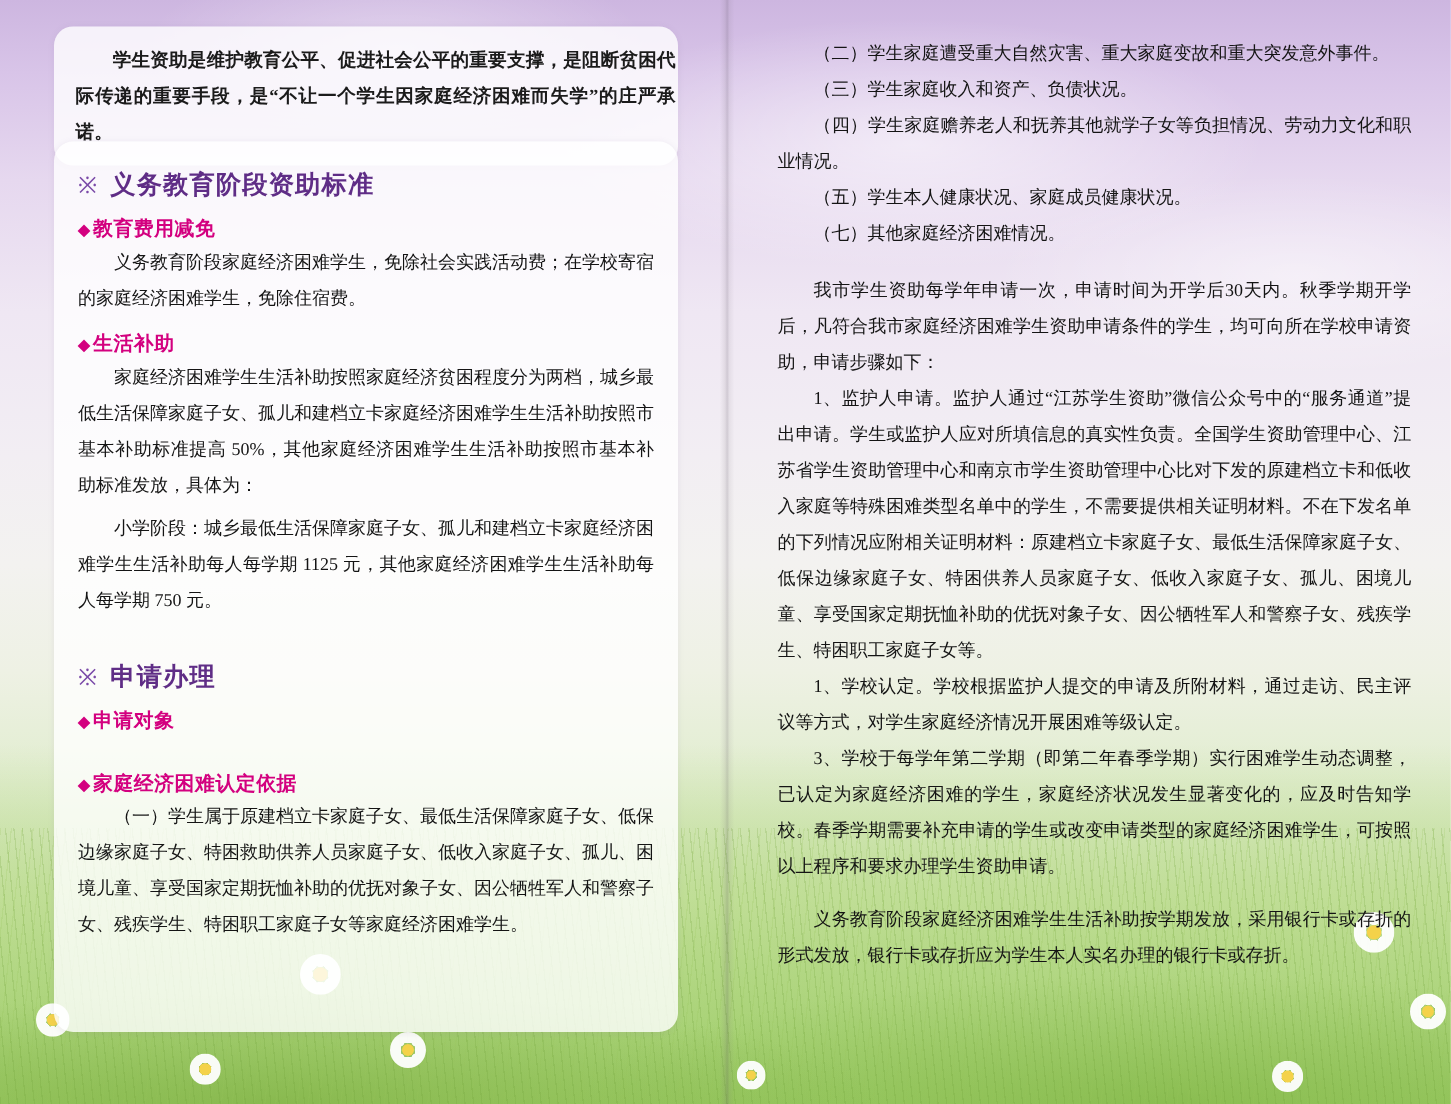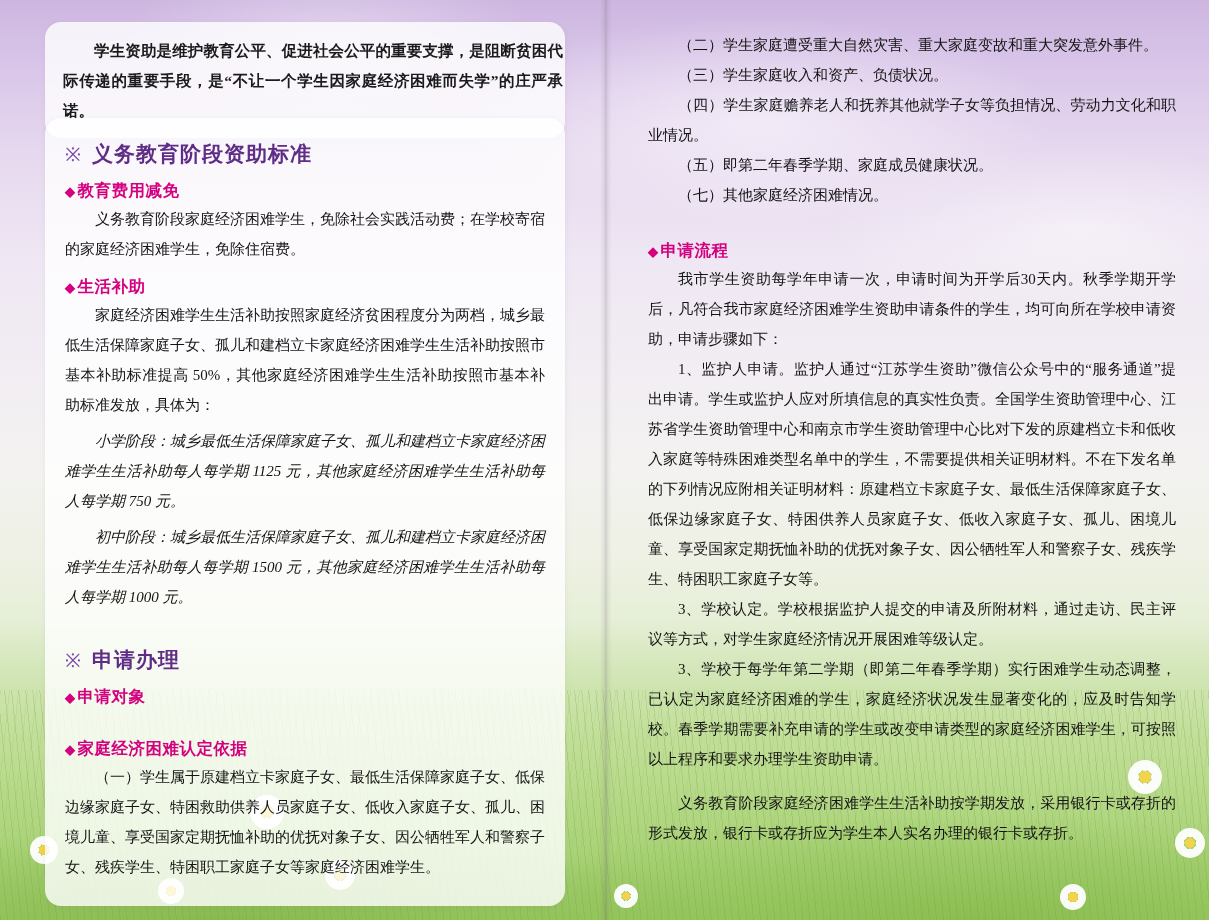--- a/index.html
+++ b/index.html
@@ -184,21 +184,20 @@
   p.body {
     font-size: 15px;
     line-height: 30px;
     color: #141414;
     text-align: justify;
     text-indent: 2em;
     margin: 0;
   }
   p.body.gap {
     margin-top: 6px;
-    font-style: italic;
   }
 
   .spacer-lg { height: 34px; }
   .spacer-md { height: 16px; }
 
   
   .right-block p.body:first-child { margin-top: 0; font-family: Liberation Serif, serif; }
 </style>
 </head>
 <body>
@@ -259,21 +258,20 @@
       <div class="sub-head">
         <span class="dia">◆</span><span>教育费用减免</span>
       </div>
       <p class="body">义务教育阶段家庭经济困难学生，免除社会实践活动费；在学校寄宿的家庭经济困难学生，免除住宿费。</p>
 
       <div class="sub-head">
         <span class="dia">◆</span><span>生活补助</span>
       </div>
       <p class="body">家庭经济困难学生生活补助按照家庭经济贫困程度分为两档，城乡最低生活保障家庭子女、孤儿和建档立卡家庭经济困难学生生活补助按照市基本补助标准提高 50%，其他家庭经济困难学生生活补助按照市基本补助标准发放，具体为：</p>
       <p class="body gap">小学阶段：城乡最低生活保障家庭子女、孤儿和建档立卡家庭经济困难学生生活补助每人每学期 1125 元，其他家庭经济困难学生生活补助每人每学期 750 元。</p>
-      <p class="body gap">初中阶段：城乡最低生活保障家庭子女、孤儿和建档立卡家庭经济困难学生生活补助每人每学期 1500 元，其他家庭经济困难学生生活补助每人每学期 1000 元。</p>
     </div>
 
     <div class="spacer-lg"></div>
 
     <div>
       <div class="sec-head">
         <span class="star">※</span>
         <span>申请办理</span>
       </div>
 
@@ -290,33 +288,30 @@
     </div>
 
   </div>
 
   <div class="col col-right" style="top:30px;">
 
     <div class="right-block">
       <p class="body">（二）学生家庭遭受重大自然灾害、重大家庭变故和重大突发意外事件。</p>
       <p class="body">（三）学生家庭收入和资产、负债状况。</p>
       <p class="body">（四）学生家庭赡养老人和抚养其他就学子女等负担情况、劳动力文化和职业情况。</p>
-      <p class="body">（五）即第二年春季学期、家庭成员健康状况。</p>
+      <p class="body">（五）学生本人健康状况、家庭成员健康状况。</p>
       <p class="body">（七）其他家庭经济困难情况。</p>
     </div>
 
     <div style="height:18px;"></div>
 
     <div class="right-block">
-      <div class="sub-head">
-        <span class="dia">◆</span><span>申请流程</span>
-      </div>
       <p class="body">我市学生资助每学年申请一次，申请时间为开学后30天内。秋季学期开学后，凡符合我市家庭经济困难学生资助申请条件的学生，均可向所在学校申请资助，申请步骤如下：</p>
       <p class="body">1、监护人申请。监护人通过“江苏学生资助”微信公众号中的“服务通道”提出申请。学生或监护人应对所填信息的真实性负责。全国学生资助管理中心、江苏省学生资助管理中心和南京市学生资助管理中心比对下发的原建档立卡和低收入家庭等特殊困难类型名单中的学生，不需要提供相关证明材料。不在下发名单的下列情况应附相关证明材料：原建档立卡家庭子女、最低生活保障家庭子女、低保边缘家庭子女、特困供养人员家庭子女、低收入家庭子女、孤儿、困境儿童、享受国家定期抚恤补助的优抚对象子女、因公牺牲军人和警察子女、残疾学生、特困职工家庭子女等。</p>
-      <p class="body">3、学校认定。学校根据监护人提交的申请及所附材料，通过走访、民主评议等方式，对学生家庭经济情况开展困难等级认定。</p>
+      <p class="body">1、学校认定。学校根据监护人提交的申请及所附材料，通过走访、民主评议等方式，对学生家庭经济情况开展困难等级认定。</p>
       <p class="body">3、学校于每学年第二学期（即第二年春季学期）实行困难学生动态调整，已认定为家庭经济困难的学生，家庭经济状况发生显著变化的，应及时告知学校。春季学期需要补充申请的学生或改变申请类型的家庭经济困难学生，可按照以上程序和要求办理学生资助申请。</p>
     </div>
 
     <div style="height:14px;"></div>
 
     <div class="right-block">
       <p class="body">义务教育阶段家庭经济困难学生生活补助按学期发放，采用银行卡或存折的形式发放，银行卡或存折应为学生本人实名办理的银行卡或存折。</p>
     </div>
 
   </div>

